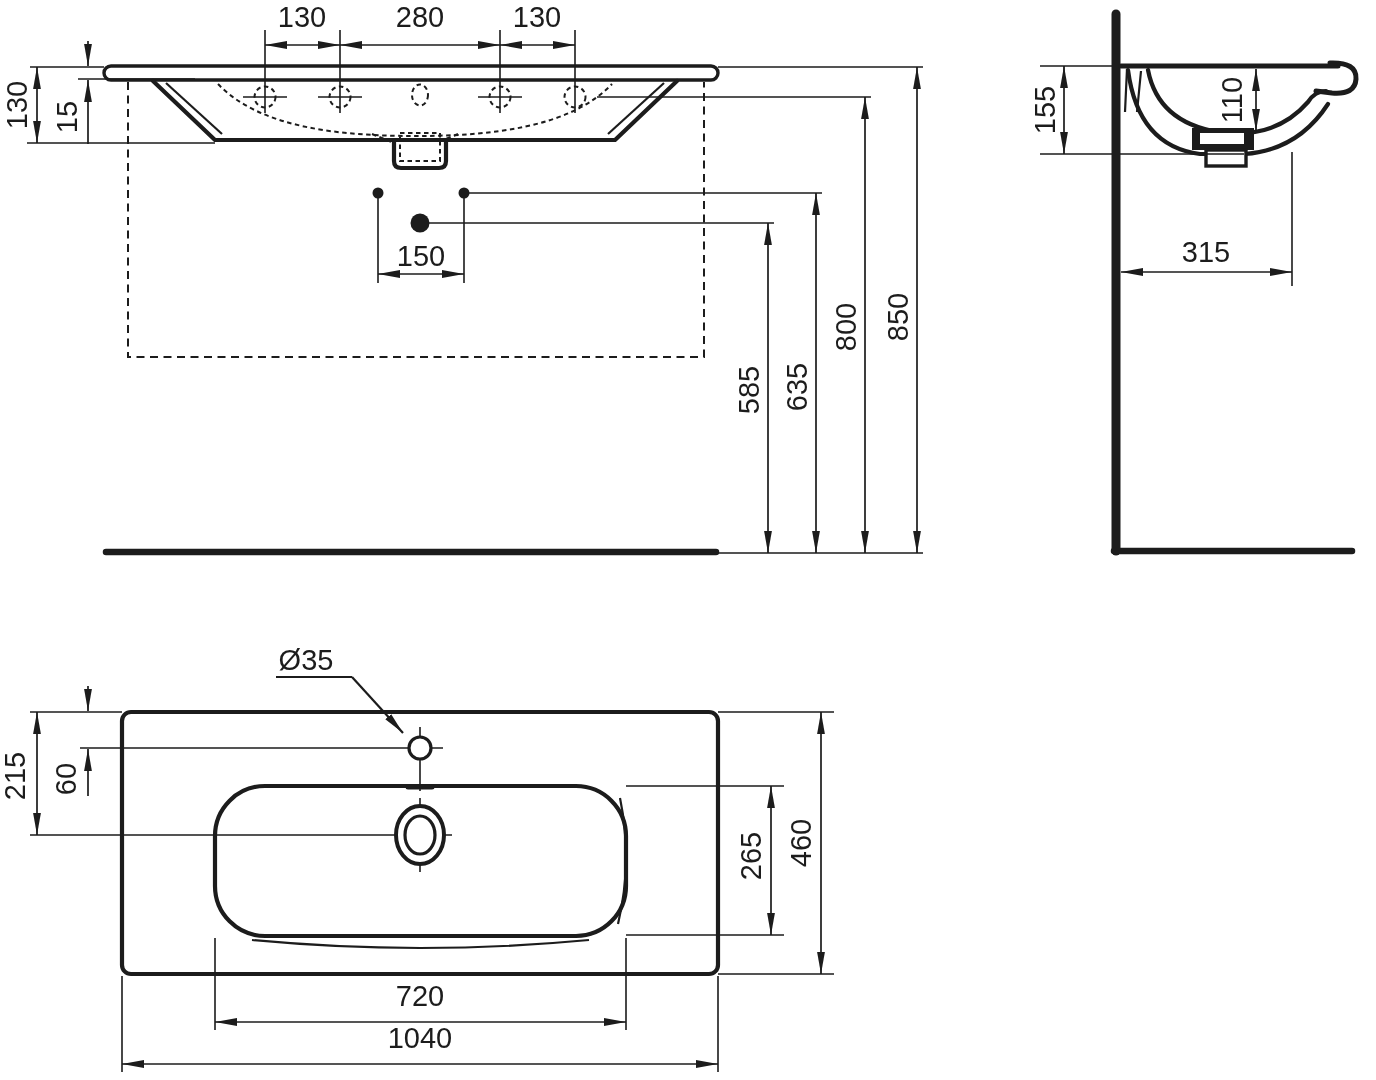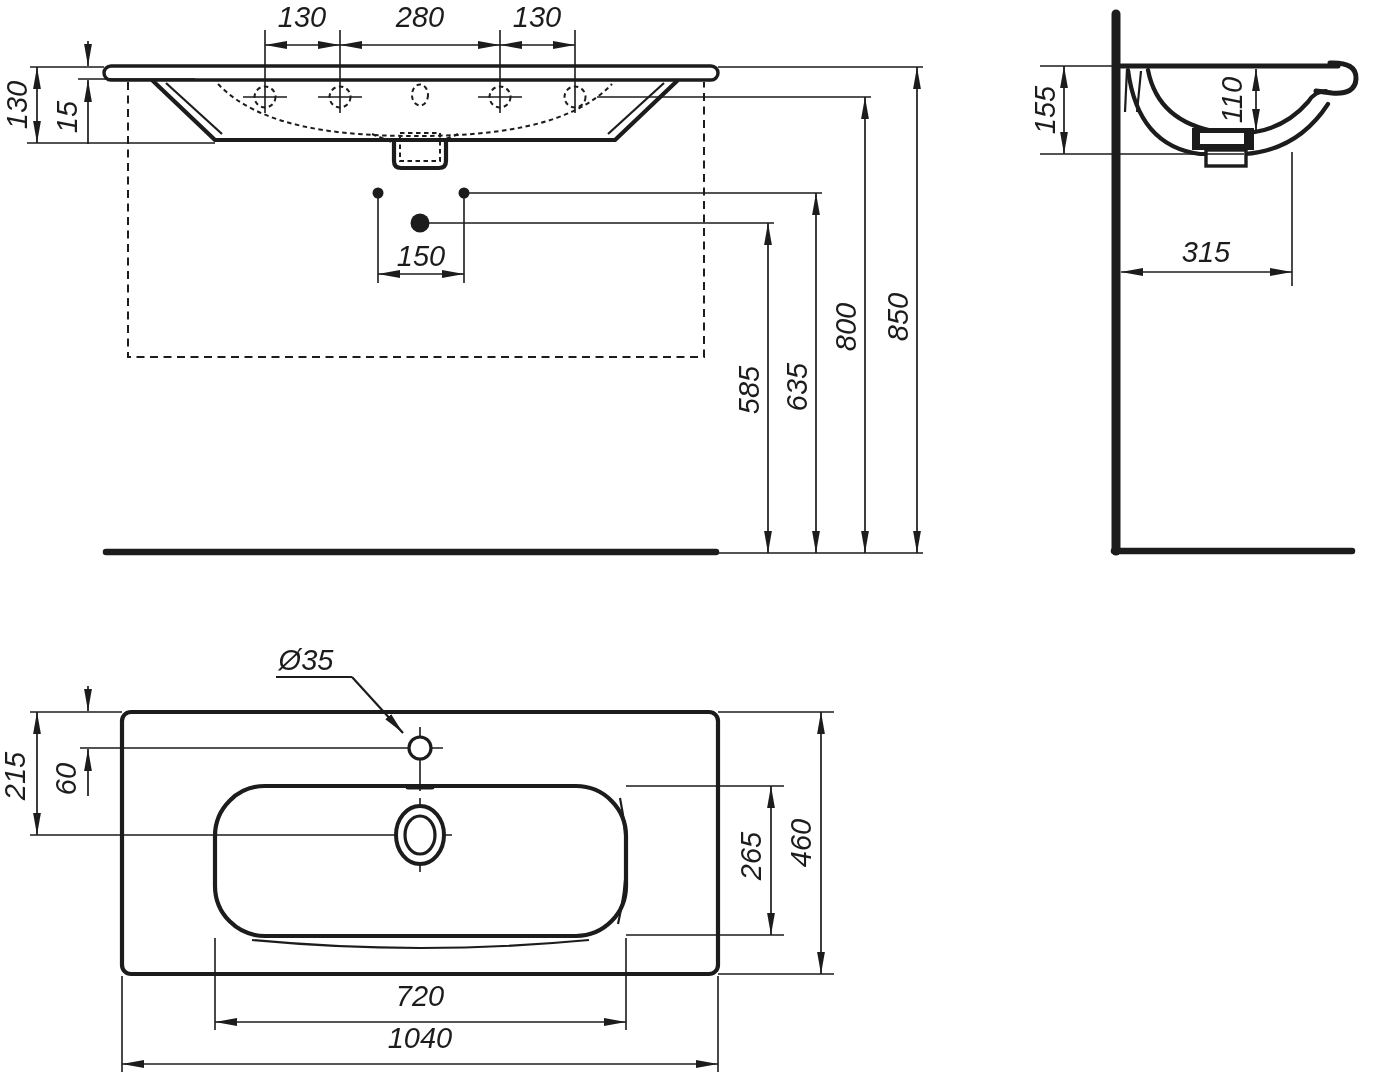--- a/index.html
+++ b/index.html
@@ -1,16 +1,16 @@
 <!DOCTYPE html>
 <html><head>
 <meta charset="utf-8">
 <style>
   html,body{margin:0;padding:0;background:#ffffff;}
-  #stage{width:1376px;height:1080px;position:relative;background:#ffffff;font-style:italic;}
+  #stage{width:1376px;height:1080px;position:relative;background:#ffffff;}
   svg{display:block;}
   .thin{stroke:#1c1c1c;stroke-width:1.6;fill:none;}
   .med{stroke:#1c1c1c;stroke-width:2.2;fill:none;}
   .thick{stroke:#1c1c1c;stroke-width:4.2;fill:none;stroke-linecap:round;stroke-linejoin:round;}
   .thick5{stroke:#1c1c1c;stroke-width:5;fill:none;stroke-linecap:round;stroke-linejoin:round;}
   .slab{stroke:#1c1c1c;stroke-width:3.4;fill:#ffffff;}
   .wall{stroke:#1c1c1c;stroke-width:9;fill:none;stroke-linecap:round;}
   .floor{stroke:#1c1c1c;stroke-width:6.5;fill:none;stroke-linecap:round;}
   .dash{stroke:#1c1c1c;stroke-width:2;fill:none;stroke-dasharray:8 5.5;}
   .dashfine{stroke:#1c1c1c;stroke-width:2;fill:none;stroke-dasharray:4.5 3.5;}

